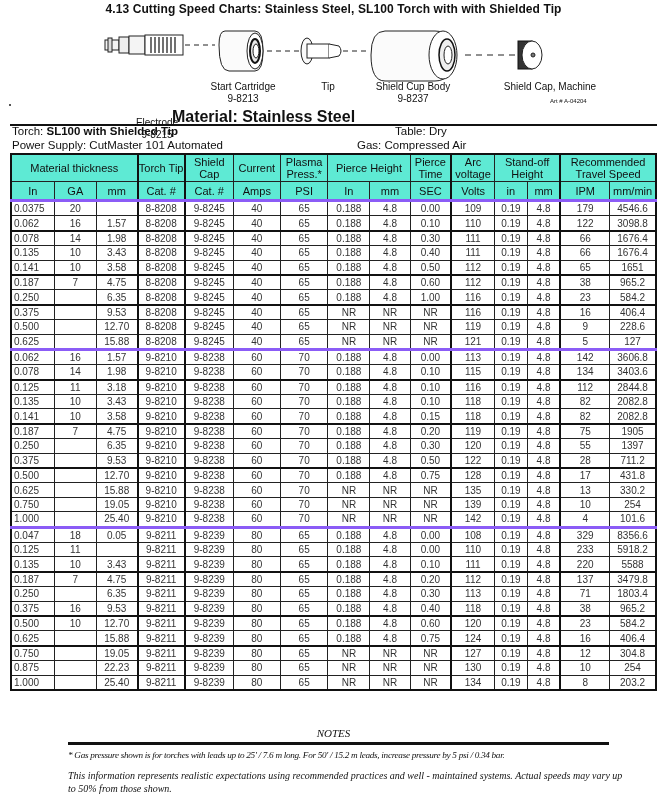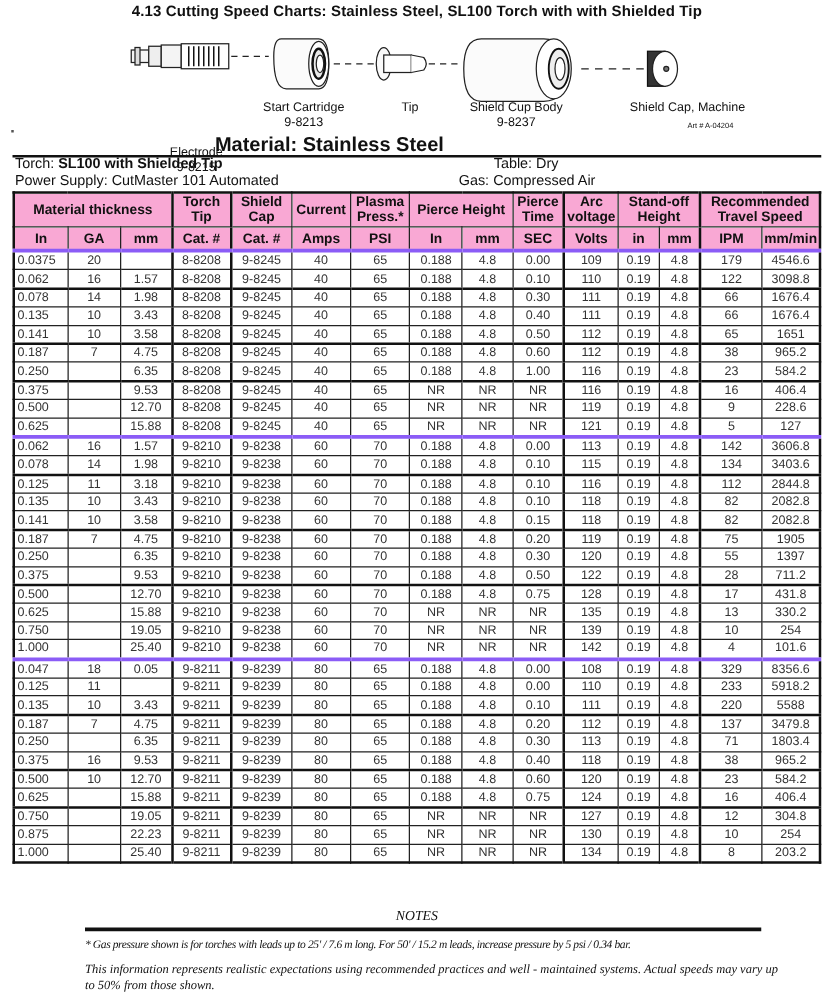--- a/index.html
+++ b/index.html
@@ -7,21 +7,21 @@
   .title { position: absolute; left: 0; top: 2px; width: 667px; text-align: center; font-weight: bold; font-size: 12px; letter-spacing: 0.1px; }
   .diagram { position: absolute; left: 95px; top: 25px; width: 520px; height: 85px; }
   .part-label { position: absolute; font-size: 10px; text-align: center; line-height: 12px; white-space: nowrap; transform: translateX(-50%); }
   .art-no { position: absolute; font-size: 6px; white-space: nowrap; }
   .material { position: absolute; left: 0; top: 108px; width: 527px; text-align: center; font-weight: bold; font-size: 16px; }
   .rule { position: absolute; left: 10px; width: 647px; height: 2px; background: #111; top: 124px; }
   .meta { position: absolute; font-size: 11.5px; white-space: nowrap; }
   .meta b { font-weight: bold; }
   table.speeds { position: absolute; left: 10px; top: 153px; width: 647px; border-collapse: collapse; table-layout: fixed; font-size: 10px; }
   table.speeds th, table.speeds td { border: 1px solid #222; padding: 0; text-align: center; overflow: hidden; white-space: nowrap; }
-  table.speeds th { background: #f9a8d4; font-weight: bold; font-size: 11px; line-height: 12px; }
+  table.speeds th { background: #5eead4; font-weight: normal; font-size: 11px; line-height: 12px; }
   table.speeds thead tr.h1 th { height: 26px; }
   table.speeds thead tr.h2 th { height: 17px; }
   table.speeds td { height: 13.4px; line-height: 13px; color: #333; }
   table.speeds td.first { text-align: left; padding-left: 2px; }
   table.speeds tr.group-start td { border-top: 3px solid #8b5cf6; }
   table.speeds tbody tr.thick td { border-top: 2px solid #111; }
   table.speeds { border: 2px solid #111; }
   table.speeds td.bl, table.speeds th.bl { border-left: 2px solid #111; }
   .notes-title { position: absolute; left: 0; top: 727px; width: 667px; text-align: center; font-family: "Liberation Serif", serif; font-style: italic; font-size: 11px; }
   .notes-rule { position: absolute; left: 68px; top: 742px; width: 541px; height: 3px; background: #111; }
@@ -116,21 +116,21 @@
   <b>SL100 with Shielded Tip</b>
 </div>
 <div class="meta" style="left:12px; top:139px;">
   <span>Power Supply:</span>
   <span>CutMaster 101 Automated</span>
 </div>
 <div class="meta" style="left:367px; top:125px;margin-left:28px;">
   <span>Table:</span>
   <span>Dry</span>
 </div>
-<div class="meta" style="left:367px; top:139px;">
+<div class="meta" style="left:357px; top:139px;">
   <span>Gas:</span>
   <span>Compressed Air</span>
 </div>
 
 <table class="speeds">
   <colgroup>
     <col style="width:42px">
       <col style="width:41px">
       <col style="width:40px">
     <col style="width:46px">

